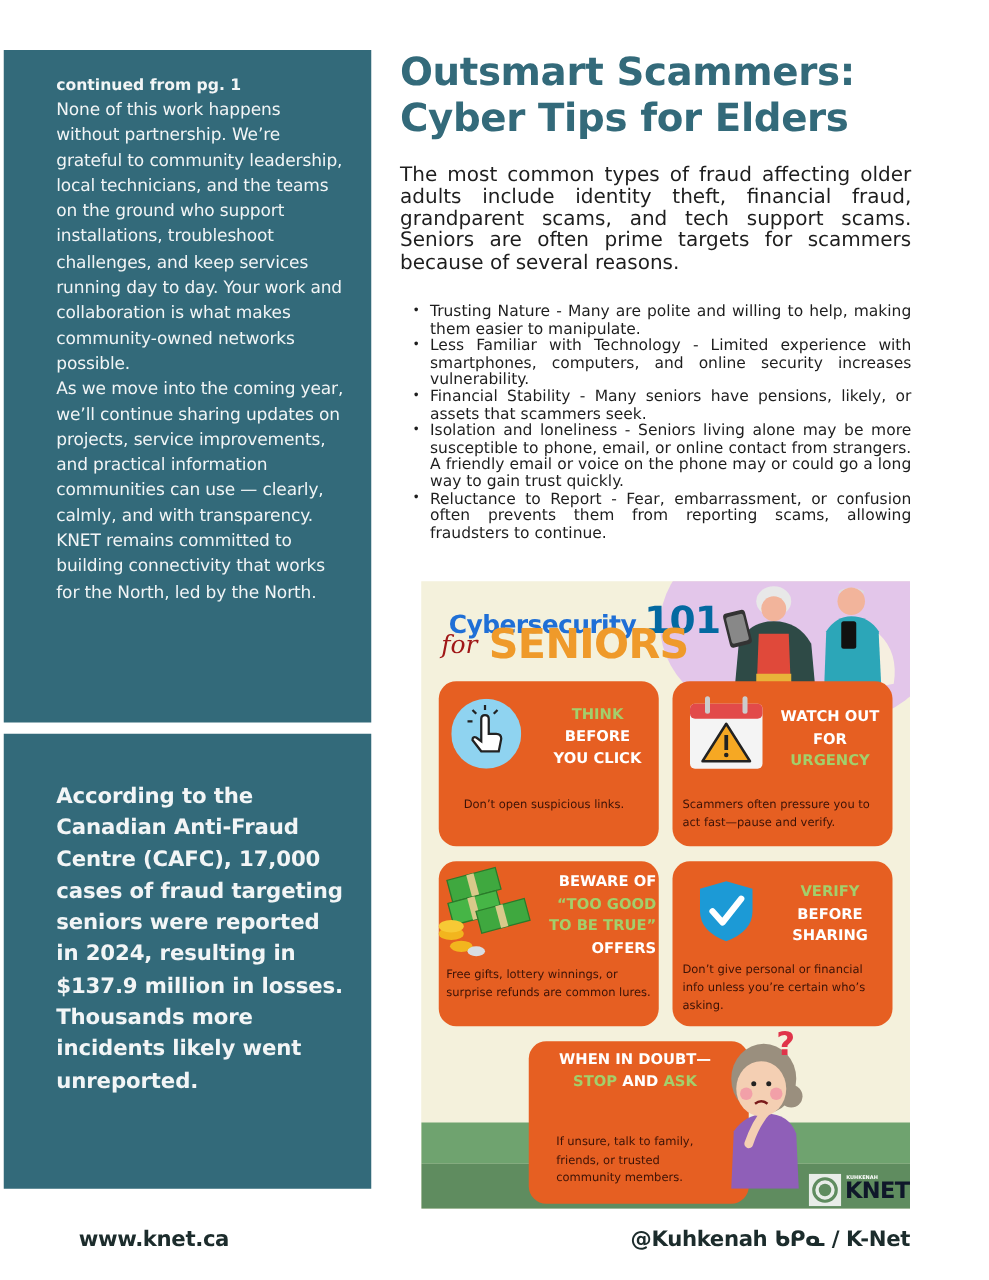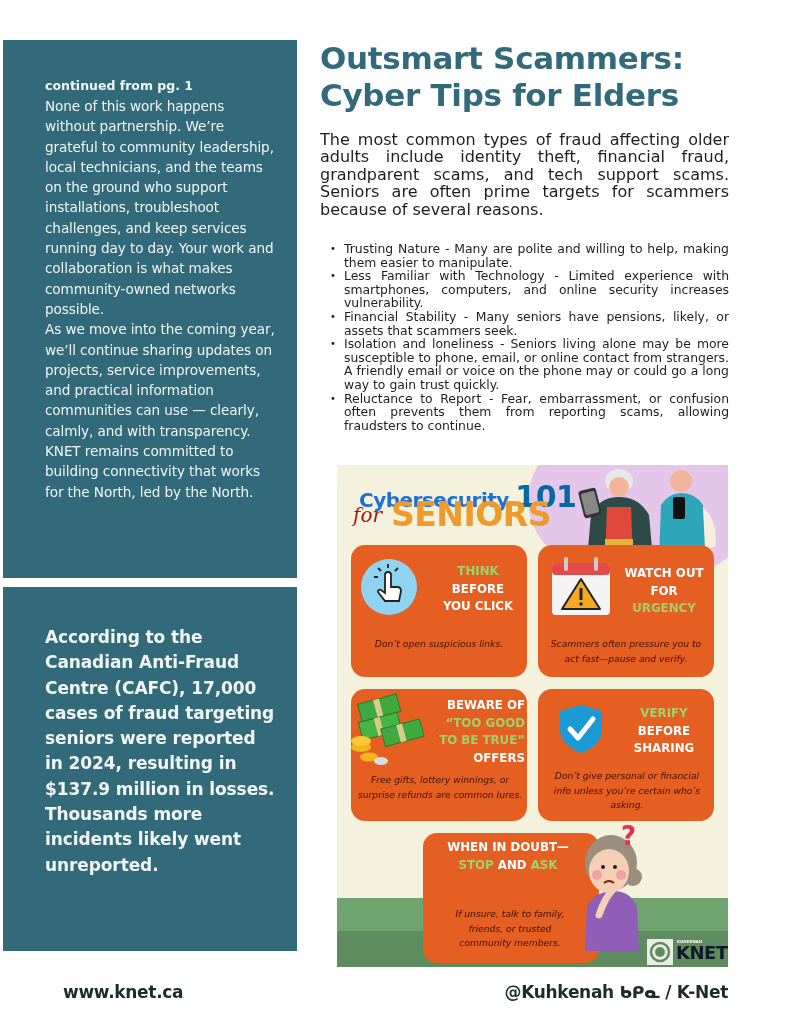--- a/index.html
+++ b/index.html
@@ -3,21 +3,21 @@
 <meta charset="utf-8">
 <style>
   * { box-sizing: border-box; margin: 0; padding: 0; }
   html, body { width: 791px; height: 1024px; background: #ffffff; overflow: hidden; }
   body { position: relative; font-family: "DejaVu Sans", sans-serif; color: #1a1a1a; }
 
   .panel {
     position: absolute; left: 3px; width: 294px; background: #336a7a;
     color: #f2f5f6;
   }
-  .panel-top { top: 40px; height: 538px; padding: 36px 20px 0 42px; }
+  .panel-top { top: 40px; height: 538px; padding: 18px 20px 0 42px; }
   .panel-bottom { top: 587px; height: 364px; padding: 38px 20px 0 42px; }
 
   .cont-heading { font-weight: bold; font-size: 12.5px; line-height: 20px; }
   .cont-body { font-size: 13.6px; line-height: 20.3px; letter-spacing: -0.1px; }
   .cont-body p { margin: 0; }
   .stat-text { font-weight: bold; font-size: 17px; line-height: 25.3px; letter-spacing: -0.1px; }
 
   .title {
     position: absolute; left: 320px; top: 40px; width: 440px;
     font-family: "DejaVu Sans", sans-serif; font-weight: bold;
@@ -49,21 +49,21 @@
   .brand-for { position: absolute; left: 16px; top: 38px; font-family: "DejaVu Serif", serif; font-style: italic; font-size: 20px; color: #a01818; }
   .brand2 { position: absolute; left: 54px; top: 30px; font-weight: bold; font-size: 33px; color: #ef9a2a; letter-spacing: -0.5px; }
 
   .people { position: absolute; left: 232px; top: 2px; width: 160px; height: 92px; }
 
   .card {
     position: absolute; background: #e65f22; border-radius: 14px; color: #fff;
   }
   .card .h { position: absolute; font-weight: bold; font-size: 11.8px; line-height: 17.5px; text-align: center; }
   .card .h .g { color: #a3cf6b; }
-  .card .d { position: absolute; font-size: 9.2px; line-height: 14.5px; text-align: center; color: #3b1206; font-style: italic; }
+  .card .d { position: absolute; font-size: 9.2px; line-height: 14.5px; text-align: left; color: #3b1206; }
 
   .c1 { left: 14px; top: 80px; width: 176px; height: 132px; }
   .c2 { left: 201px; top: 80px; width: 176px; height: 132px; }
   .c3 { left: 14px; top: 224px; width: 176px; height: 132px; }
   .c4 { left: 201px; top: 224px; width: 176px; height: 132px; }
   .c5 { left: 86px; top: 368px; width: 176px; height: 130px; }
 
   .footer-left {
     position: absolute; left: 63px; top: 982px; font-weight: bold; font-size: 17px;
     color: #1c2c2c; letter-spacing: -0.3px;

